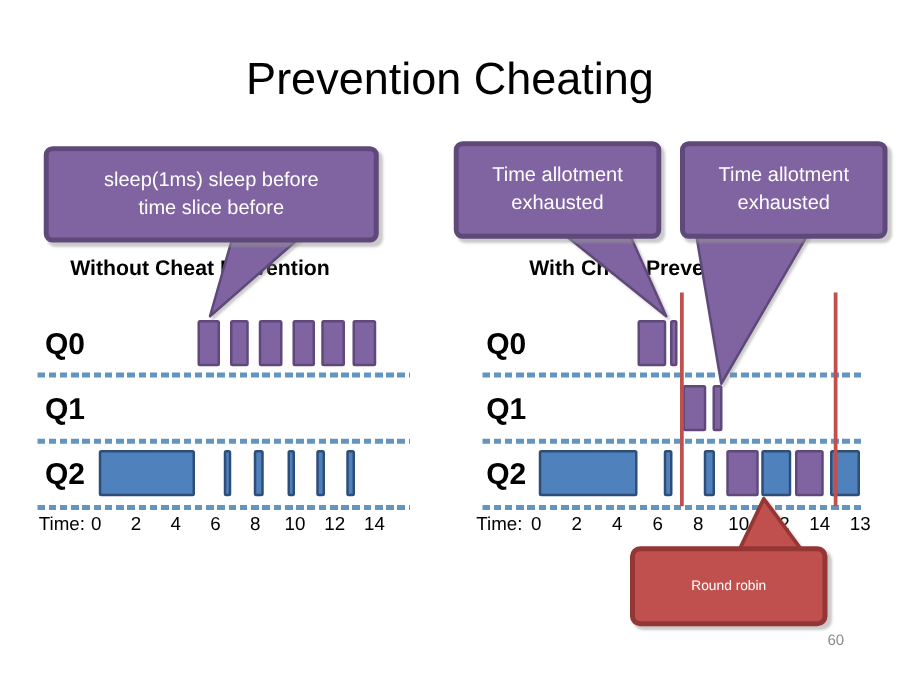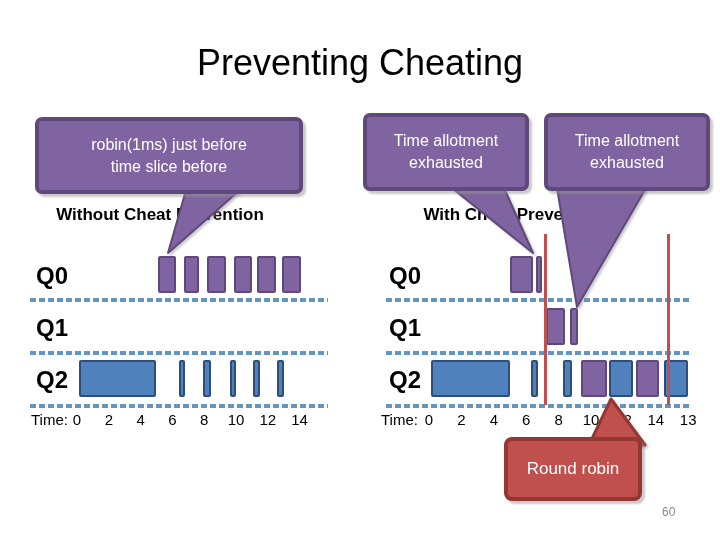--- a/index.html
+++ b/index.html
@@ -33,31 +33,31 @@
     position:absolute;z-index:4;box-sizing:border-box;
     background:var(--purple);border:4px solid var(--purple-dark);border-radius:7px;
     color:var(--white);font-size:16px;line-height:1.35;text-align:center;
     display:flex;flex-direction:column;align-items:center;justify-content:center;
     box-shadow:3px 3px 2px rgba(150,150,150,.5);
   }
   #callout-sleep{left:35px;top:117px;width:268px;height:77px;}
   #callout-allot-1{left:363px;top:113px;width:166px;height:78px;}
   #callout-allot-2{left:544px;top:113px;width:166px;height:78px;}
   #callout-round-robin{
-    left:504px;top:437px;width:138px;height:64px;
-    background:var(--red);border-color:var(--red-dark);font-size:17px;border-radius:8px;
+    left:504px;top:437px;width:158px;height:64px;
+    background:var(--red);border-color:var(--red-dark);font-size:11px;border-radius:8px;
   }
   .page-number{position:absolute;left:662px;top:505px;font-size:12px;color:var(--gray);}
 </style>
 </head>
 <body>
 
 <div class="slide">
 
-  <div class="title">Preventing Cheating</div>
+  <div class="title">Prevention Cheating</div>
 
   <div class="chart-heading" id="heading-left">Without Cheat Prevention</div>
   <div class="chart-heading" id="heading-right">With Cheat Prevention</div>
 
   <div id="chart-layer">
       <div class="q-label" style="left: 36px; top: 262px;">Q0</div>
       <div class="dash-line" style="left: 30px; top: 298px; width: 298px;"></div>
       <div class="q-label" style="left: 36px; top: 314px;">Q1</div>
       <div class="dash-line" style="left: 30px; top: 351px; width: 298px;"></div>
       <div class="q-label" style="left: 36px; top: 366px;">Q2</div>
@@ -117,21 +117,21 @@
     </div>
 
   <svg id="tails" width="720" height="540">
     <polygon points="186,190 240,190 168,253" style="fill:var(--purple);stroke:var(--purple-dark);stroke-width:2;stroke-linejoin:round"></polygon>
     <polygon points="452,188 504,188 533,253" style="fill:var(--purple);stroke:var(--purple-dark);stroke-width:2;stroke-linejoin:round"></polygon>
     <polygon points="557,188 646,188 577,307" style="fill:var(--purple);stroke:var(--purple-dark);stroke-width:2;stroke-linejoin:round"></polygon>
     <polygon points="589,445 645,445 611,399" style="fill:var(--red);stroke:var(--red-dark);stroke-width:3;stroke-linejoin:round"></polygon>
   </svg>
 
   <div class="callout" id="callout-sleep">
-    <span>robin(1ms) just before</span>
+    <span>sleep(1ms) sleep before</span>
     <span>time slice before</span>
   </div>
   <div class="callout" id="callout-allot-1">
     <span>Time allotment</span>
     <span>exhausted</span>
   </div>
   <div class="callout" id="callout-allot-2">
     <span>Time allotment</span>
     <span>exhausted</span>
   </div>

